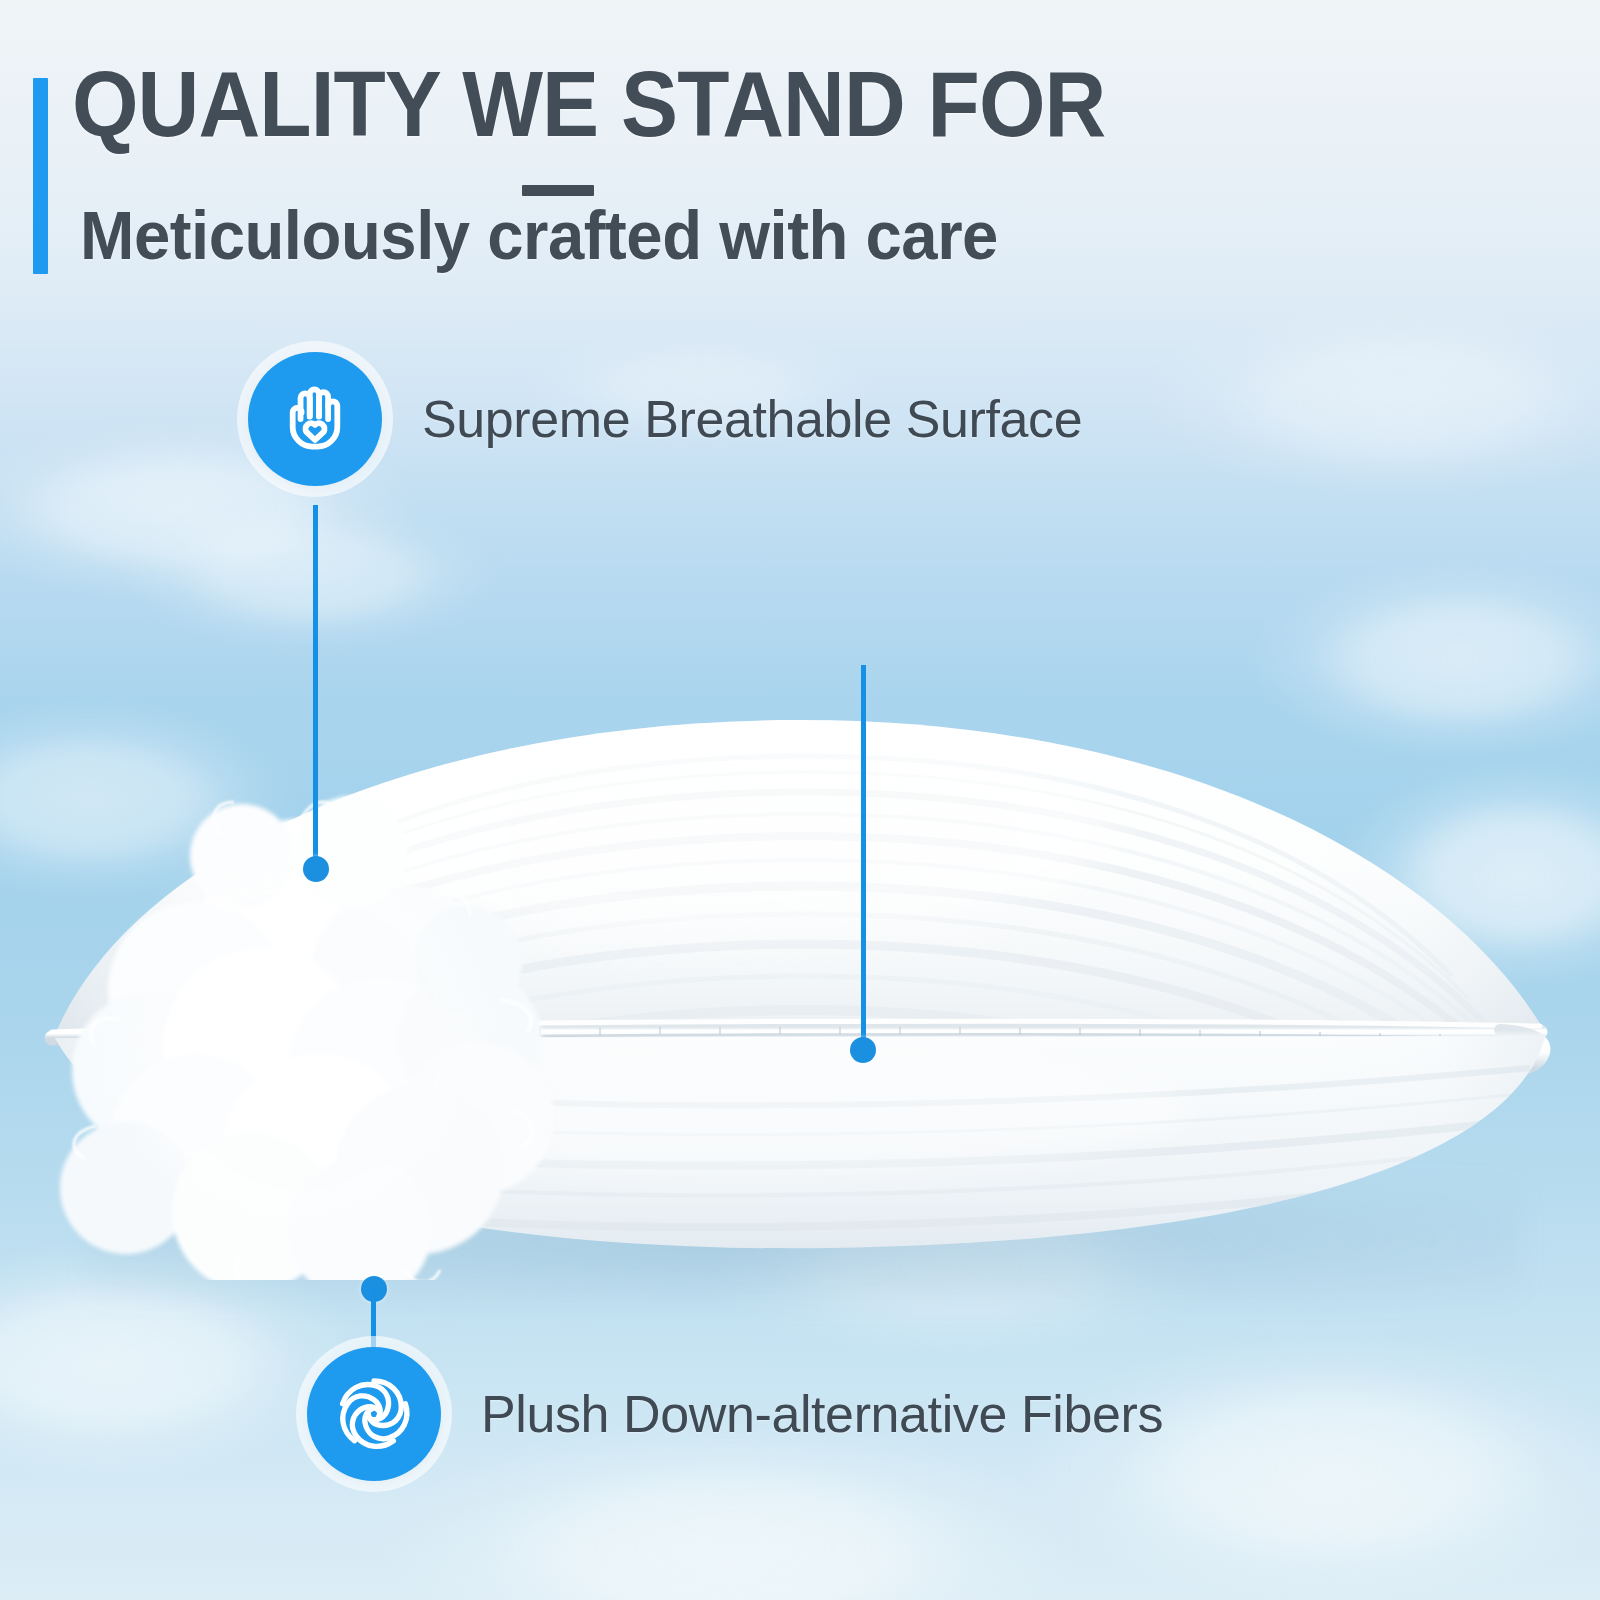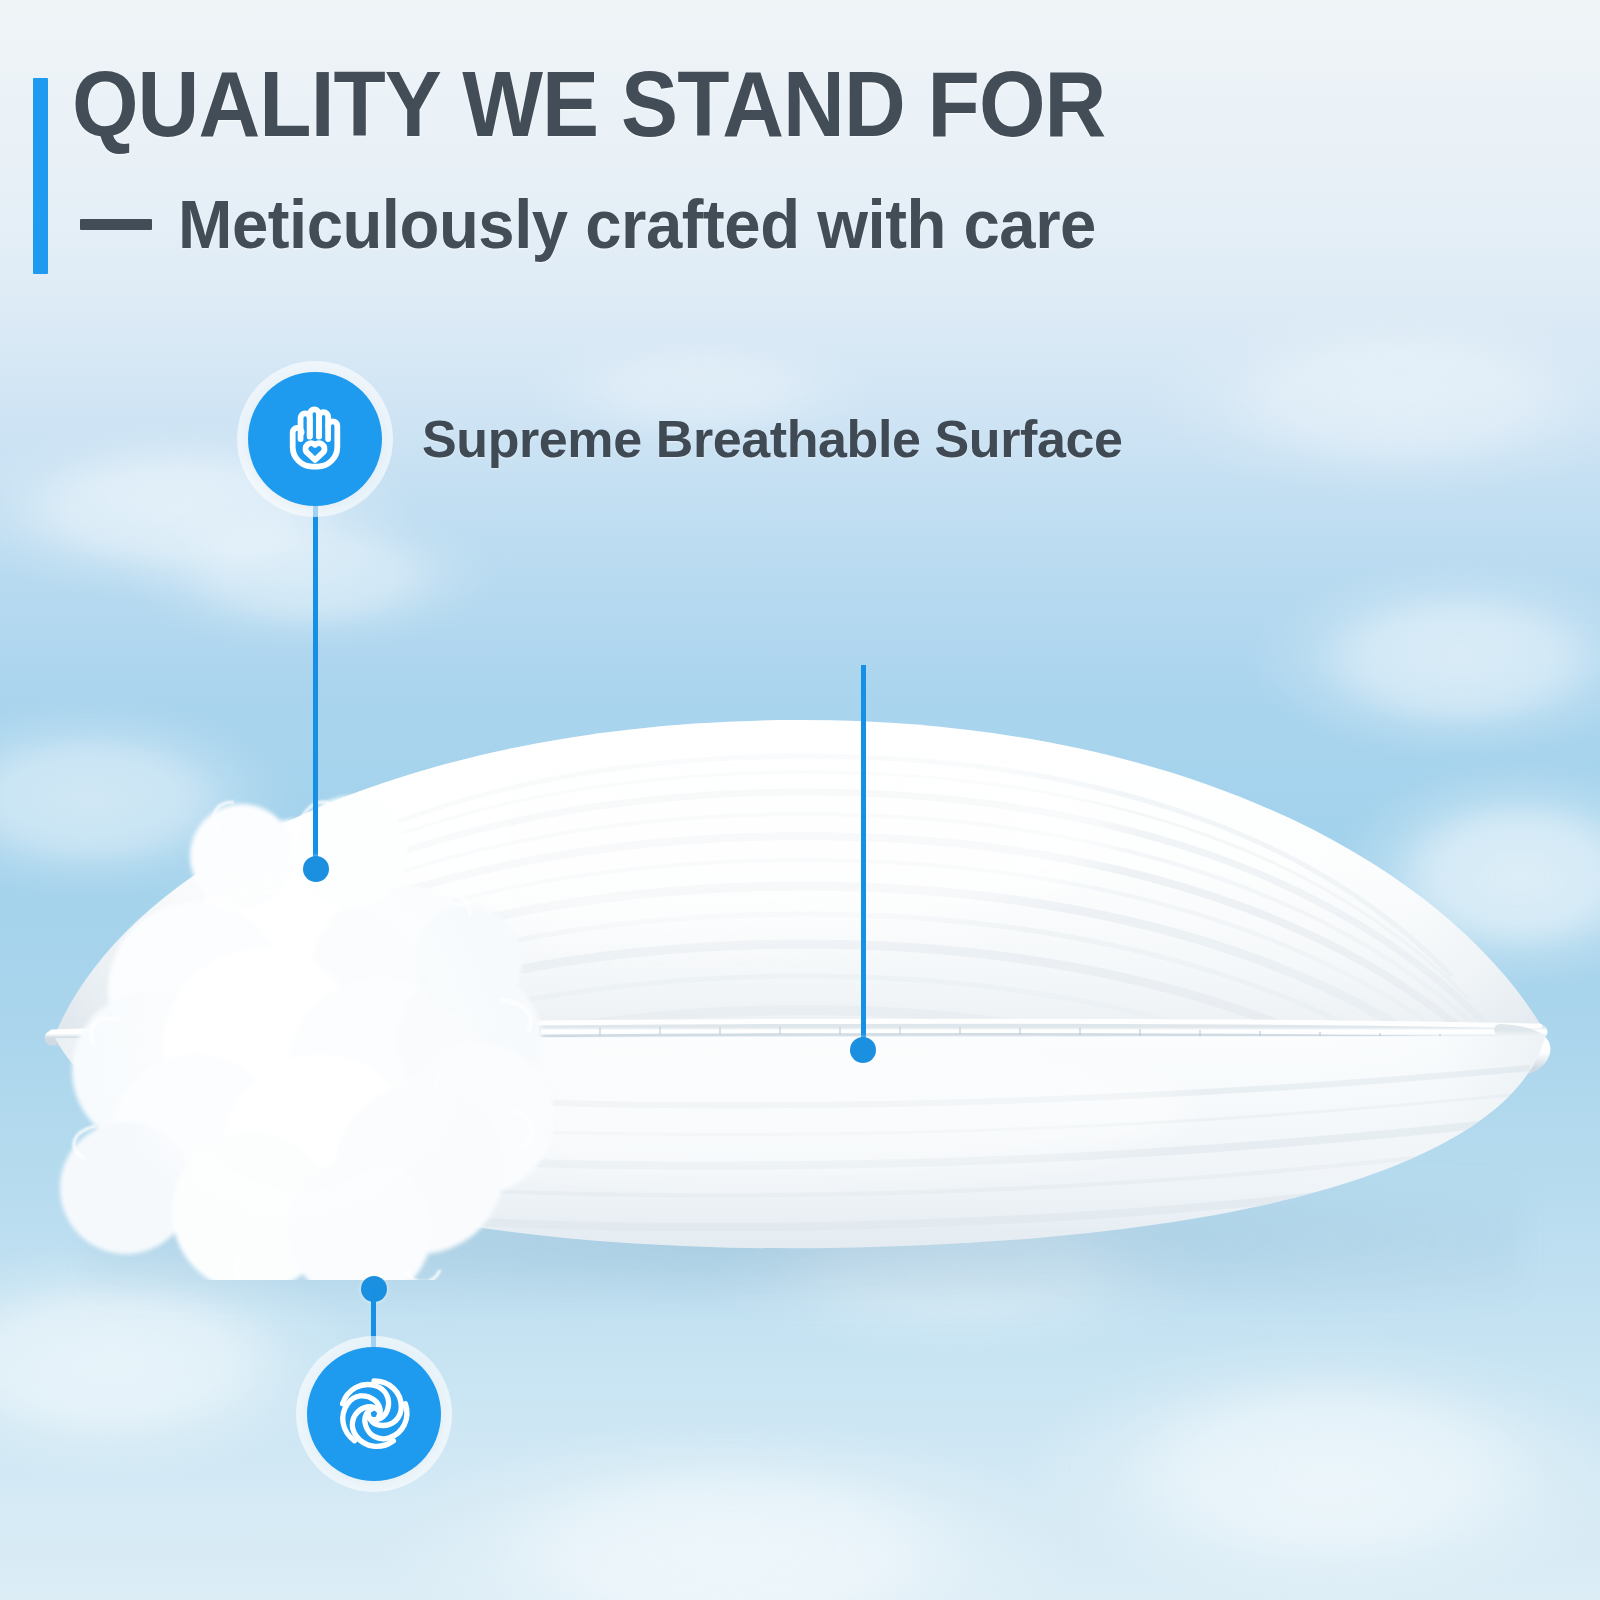--- a/index.html
+++ b/index.html
@@ -58,22 +58,22 @@
     white-space: nowrap;
     transform: scaleX(0.93);
     transform-origin: left center;
     text-shadow: 0 1px 2px rgba(255,255,255,0.7);
   }
   .subline-wrap {
     position: absolute;
     left: 80px; top: 185px;
     display: flex;
     align-items: center;
-    gap: 26px;
     white-space: nowrap;
+    flex-direction: column;
   }
   .em-dash {
     width: 72px; height: 11px;
     background: #434d57;
     border-radius: 1px;
     flex: none;
   }
   .subline {
     font-size: 68px;
     font-weight: bold;
@@ -296,21 +296,21 @@
           <path d="M 404,630 c 12,18 30,14 36,0"></path>
         </g>
         <ellipse cx="300" cy="400" rx="175" ry="185" fill="#ffffff" opacity=".30" style="filter:blur(14px)"></ellipse>
       </g>
     </svg>
   </div>
 
   <div class="pin-line" style="left:313px; top:505px; height:365px;"></div>
   <div class="pin-dot" style="left:303px; top:856px;"></div>
 
-  <div class="feature" style="left:248px; top:372px;font-weight:bold;">
+  <div class="feature" style="left:248px; top:352px;">
     <div class="badge">
       <svg width="84" height="84" viewBox="0 0 64 64" fill="none" stroke="#ffffff" stroke-width="4.4" stroke-linecap="round" stroke-linejoin="round">
 
         <path d="M21 32 V16 a3.5 3.5 0 0 1 7 0 V30"></path>
         <path d="M28 30 V13 a3.5 3.5 0 0 1 7 0 V30"></path>
         <path d="M35 30 V15 a3.5 3.5 0 0 1 7 0 V32"></path>
 
         <path d="M42 22 a3.5 3.5 0 0 1 7 0 v16 a15 15 0 0 1 -15 15 h-4 a15 15 0 0 1 -15 -15 V27 a3.4 3.4 0 0 1 6.8 0"></path>
 
         <path d="M32 48 l-6.6 -6.2 a4.3 4.3 0 0 1 6.6 -5.4 a4.3 4.3 0 0 1 6.6 5.4 Z"></path>
@@ -341,15 +341,16 @@
           </g>
           <g transform="rotate(216)">
             <path d="M0,-23 C 11,-23 19,-15 19,-5 C 19,3 13,8 6,8 C 0,8 -4,4 -4,-1"></path>
           </g>
           <g transform="rotate(288)">
             <path d="M0,-23 C 11,-23 19,-15 19,-5 C 19,3 13,8 6,8 C 0,8 -4,4 -4,-1"></path>
           </g>
         </g>
       </svg>
     </div>
+    <span class="feature-label">Plush Down-alternative Fibers</span>
   </div>
 
 </div>
 
 </body></html>

